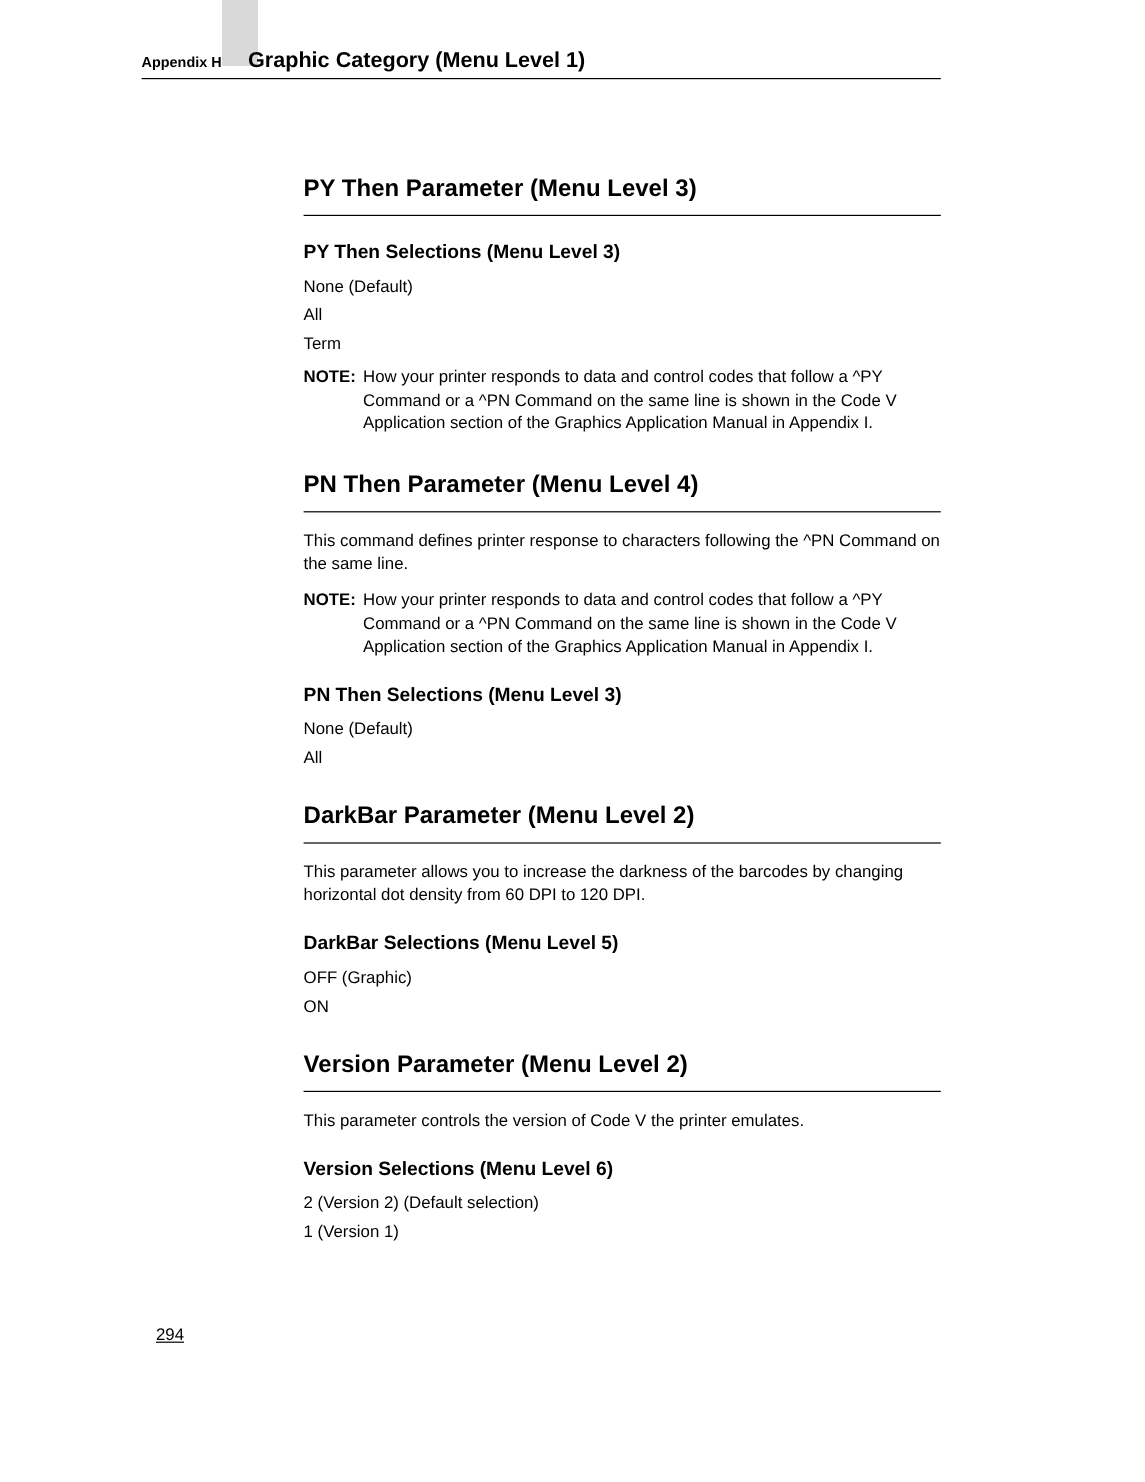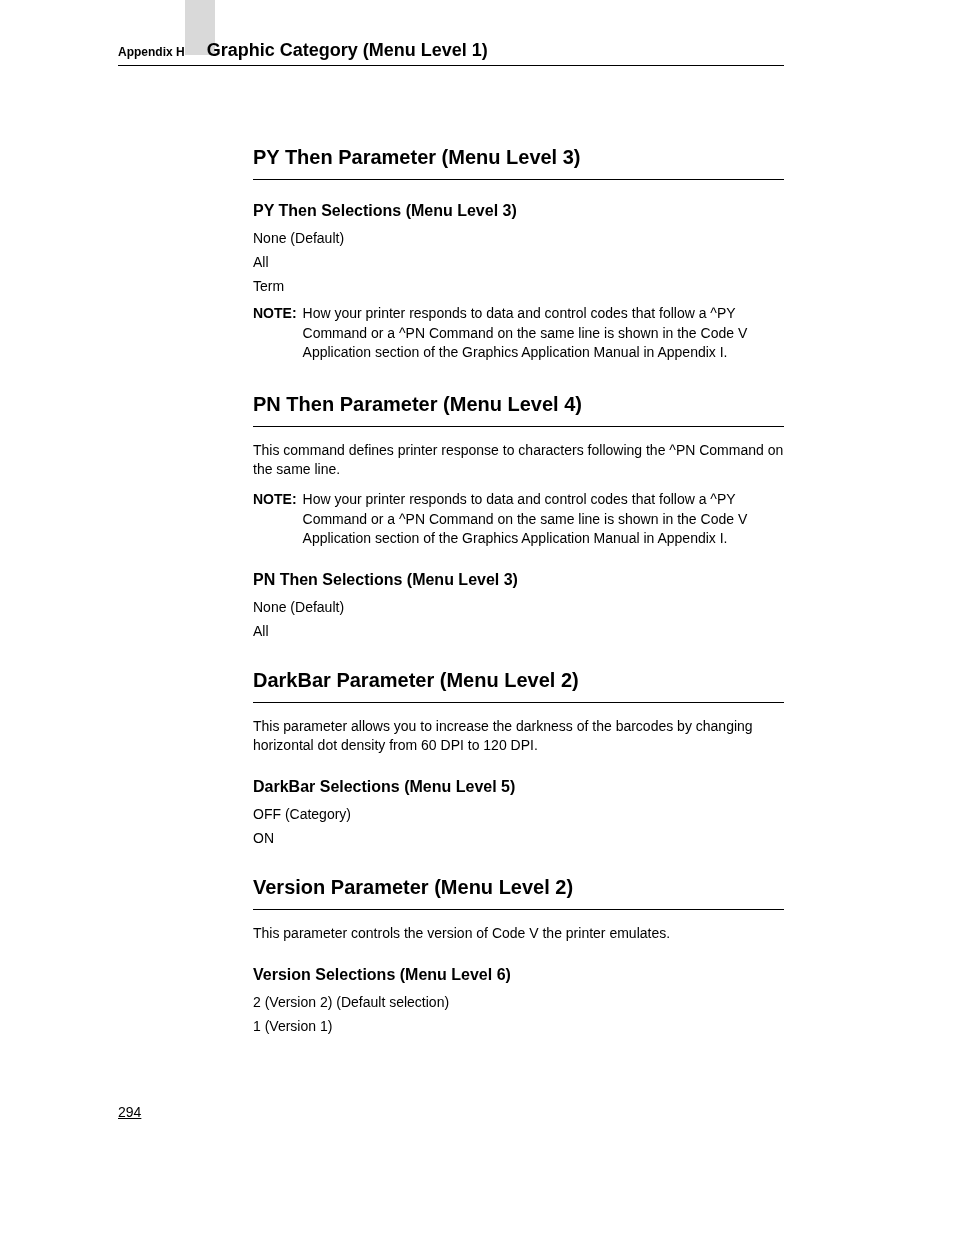--- a/index.html
+++ b/index.html
@@ -75,21 +75,21 @@
     font-weight: bold;
     flex: 0 0 auto;
     margin-right: 6px;
   }
   .note-text {
     flex: 1 1 auto;
   }
   .page-number {
     font-size: 14px;
     margin-top: 70px;
-    margin-left: 0;
+    margin-left: 12px;
     text-decoration: underline;
   }
 </style>
 </head>
 <body>
 
 <div class="page">
   <div class="gray-tab"></div>
 
   <div class="header-line">
@@ -115,21 +115,21 @@
       <span class="note-label">NOTE:</span>
       <span class="note-text">How your printer responds to data and control codes that follow a ^PY Command or a ^PN Command on the same line is shown in the Code V Application section of the Graphics Application Manual in Appendix I.</span>
     </div>
     <h3 class="subsection">PN Then Selections (Menu Level 3)</h3>
     <p class="item">None (Default)</p>
     <p class="item">All</p>
 
     <h2 class="section">DarkBar Parameter (Menu Level 2)</h2>
     <p class="body">This parameter allows you to increase the darkness of the barcodes by changing horizontal dot density from 60 DPI to 120 DPI.</p>
     <h3 class="subsection">DarkBar Selections (Menu Level 5)</h3>
-    <p class="item">OFF (Category)</p>
+    <p class="item">OFF (Graphic)</p>
     <p class="item">ON</p>
 
     <h2 class="section">Version Parameter (Menu Level 2)</h2>
     <p class="body">This parameter controls the version of Code V the printer emulates.</p>
     <h3 class="subsection">Version Selections (Menu Level 6)</h3>
     <p class="item">2 (Version 2) (Default selection)</p>
     <p class="item">1 (Version 1)</p>
 
   </div>
 

